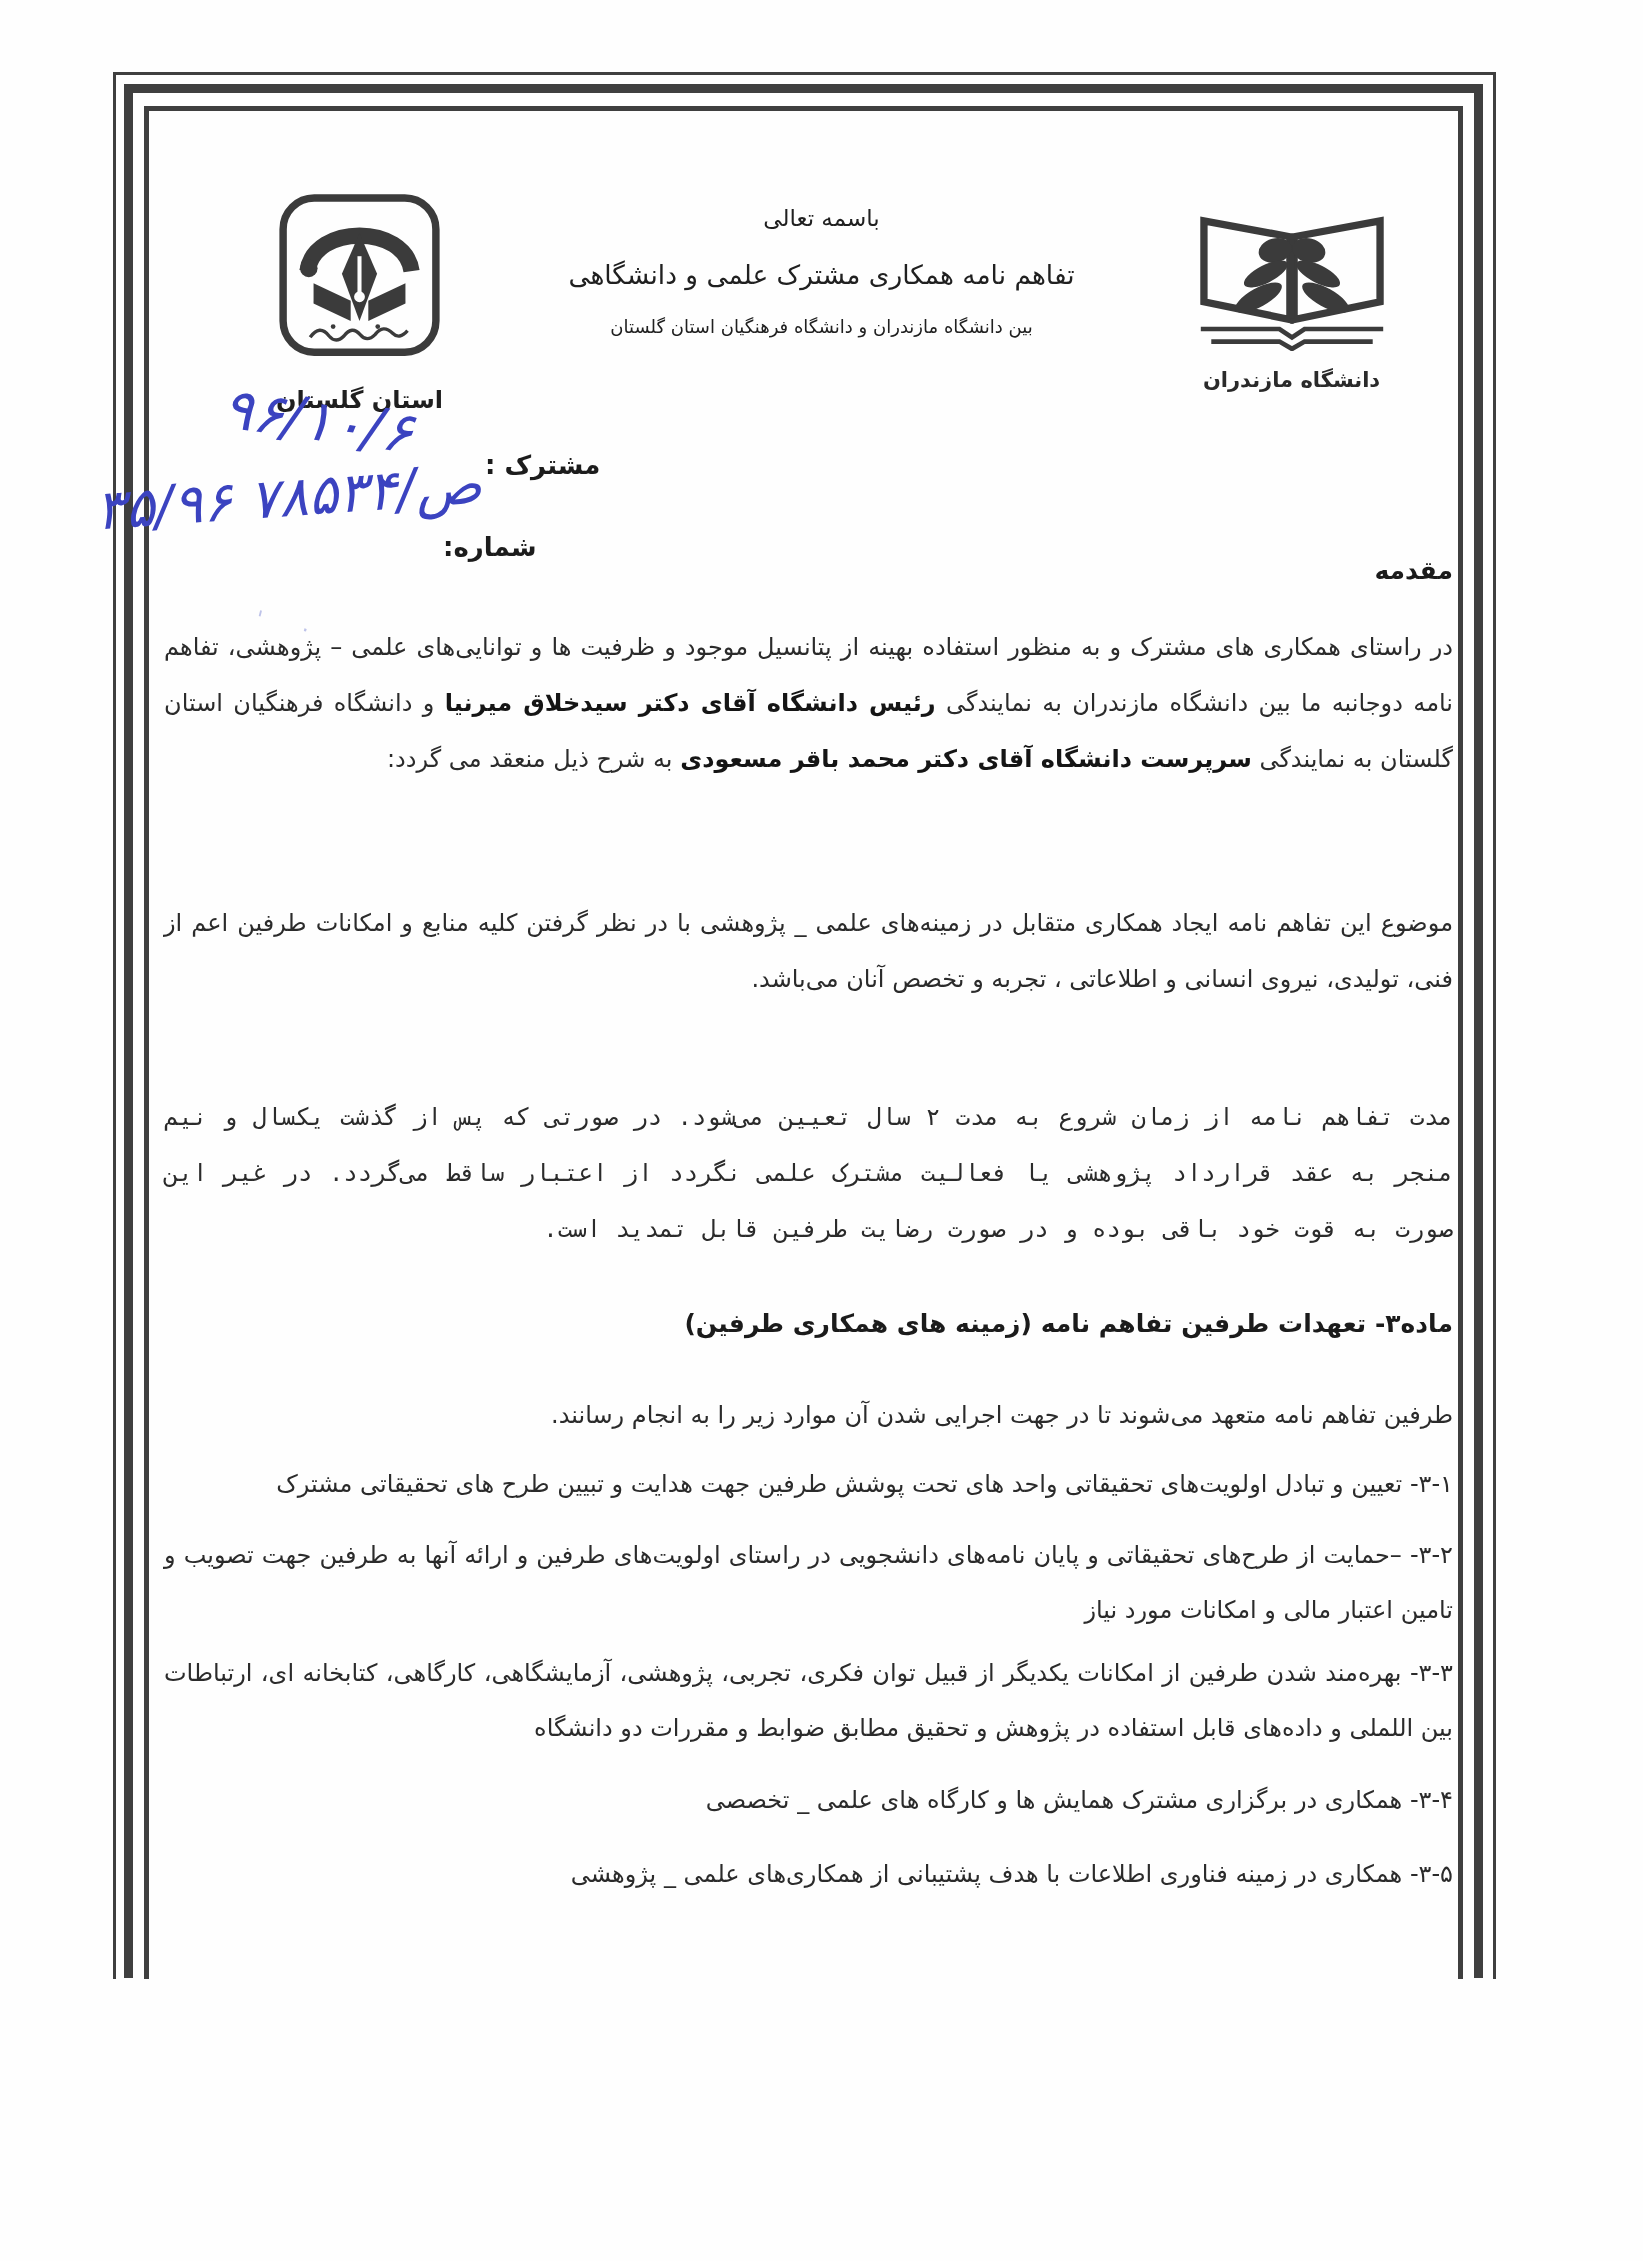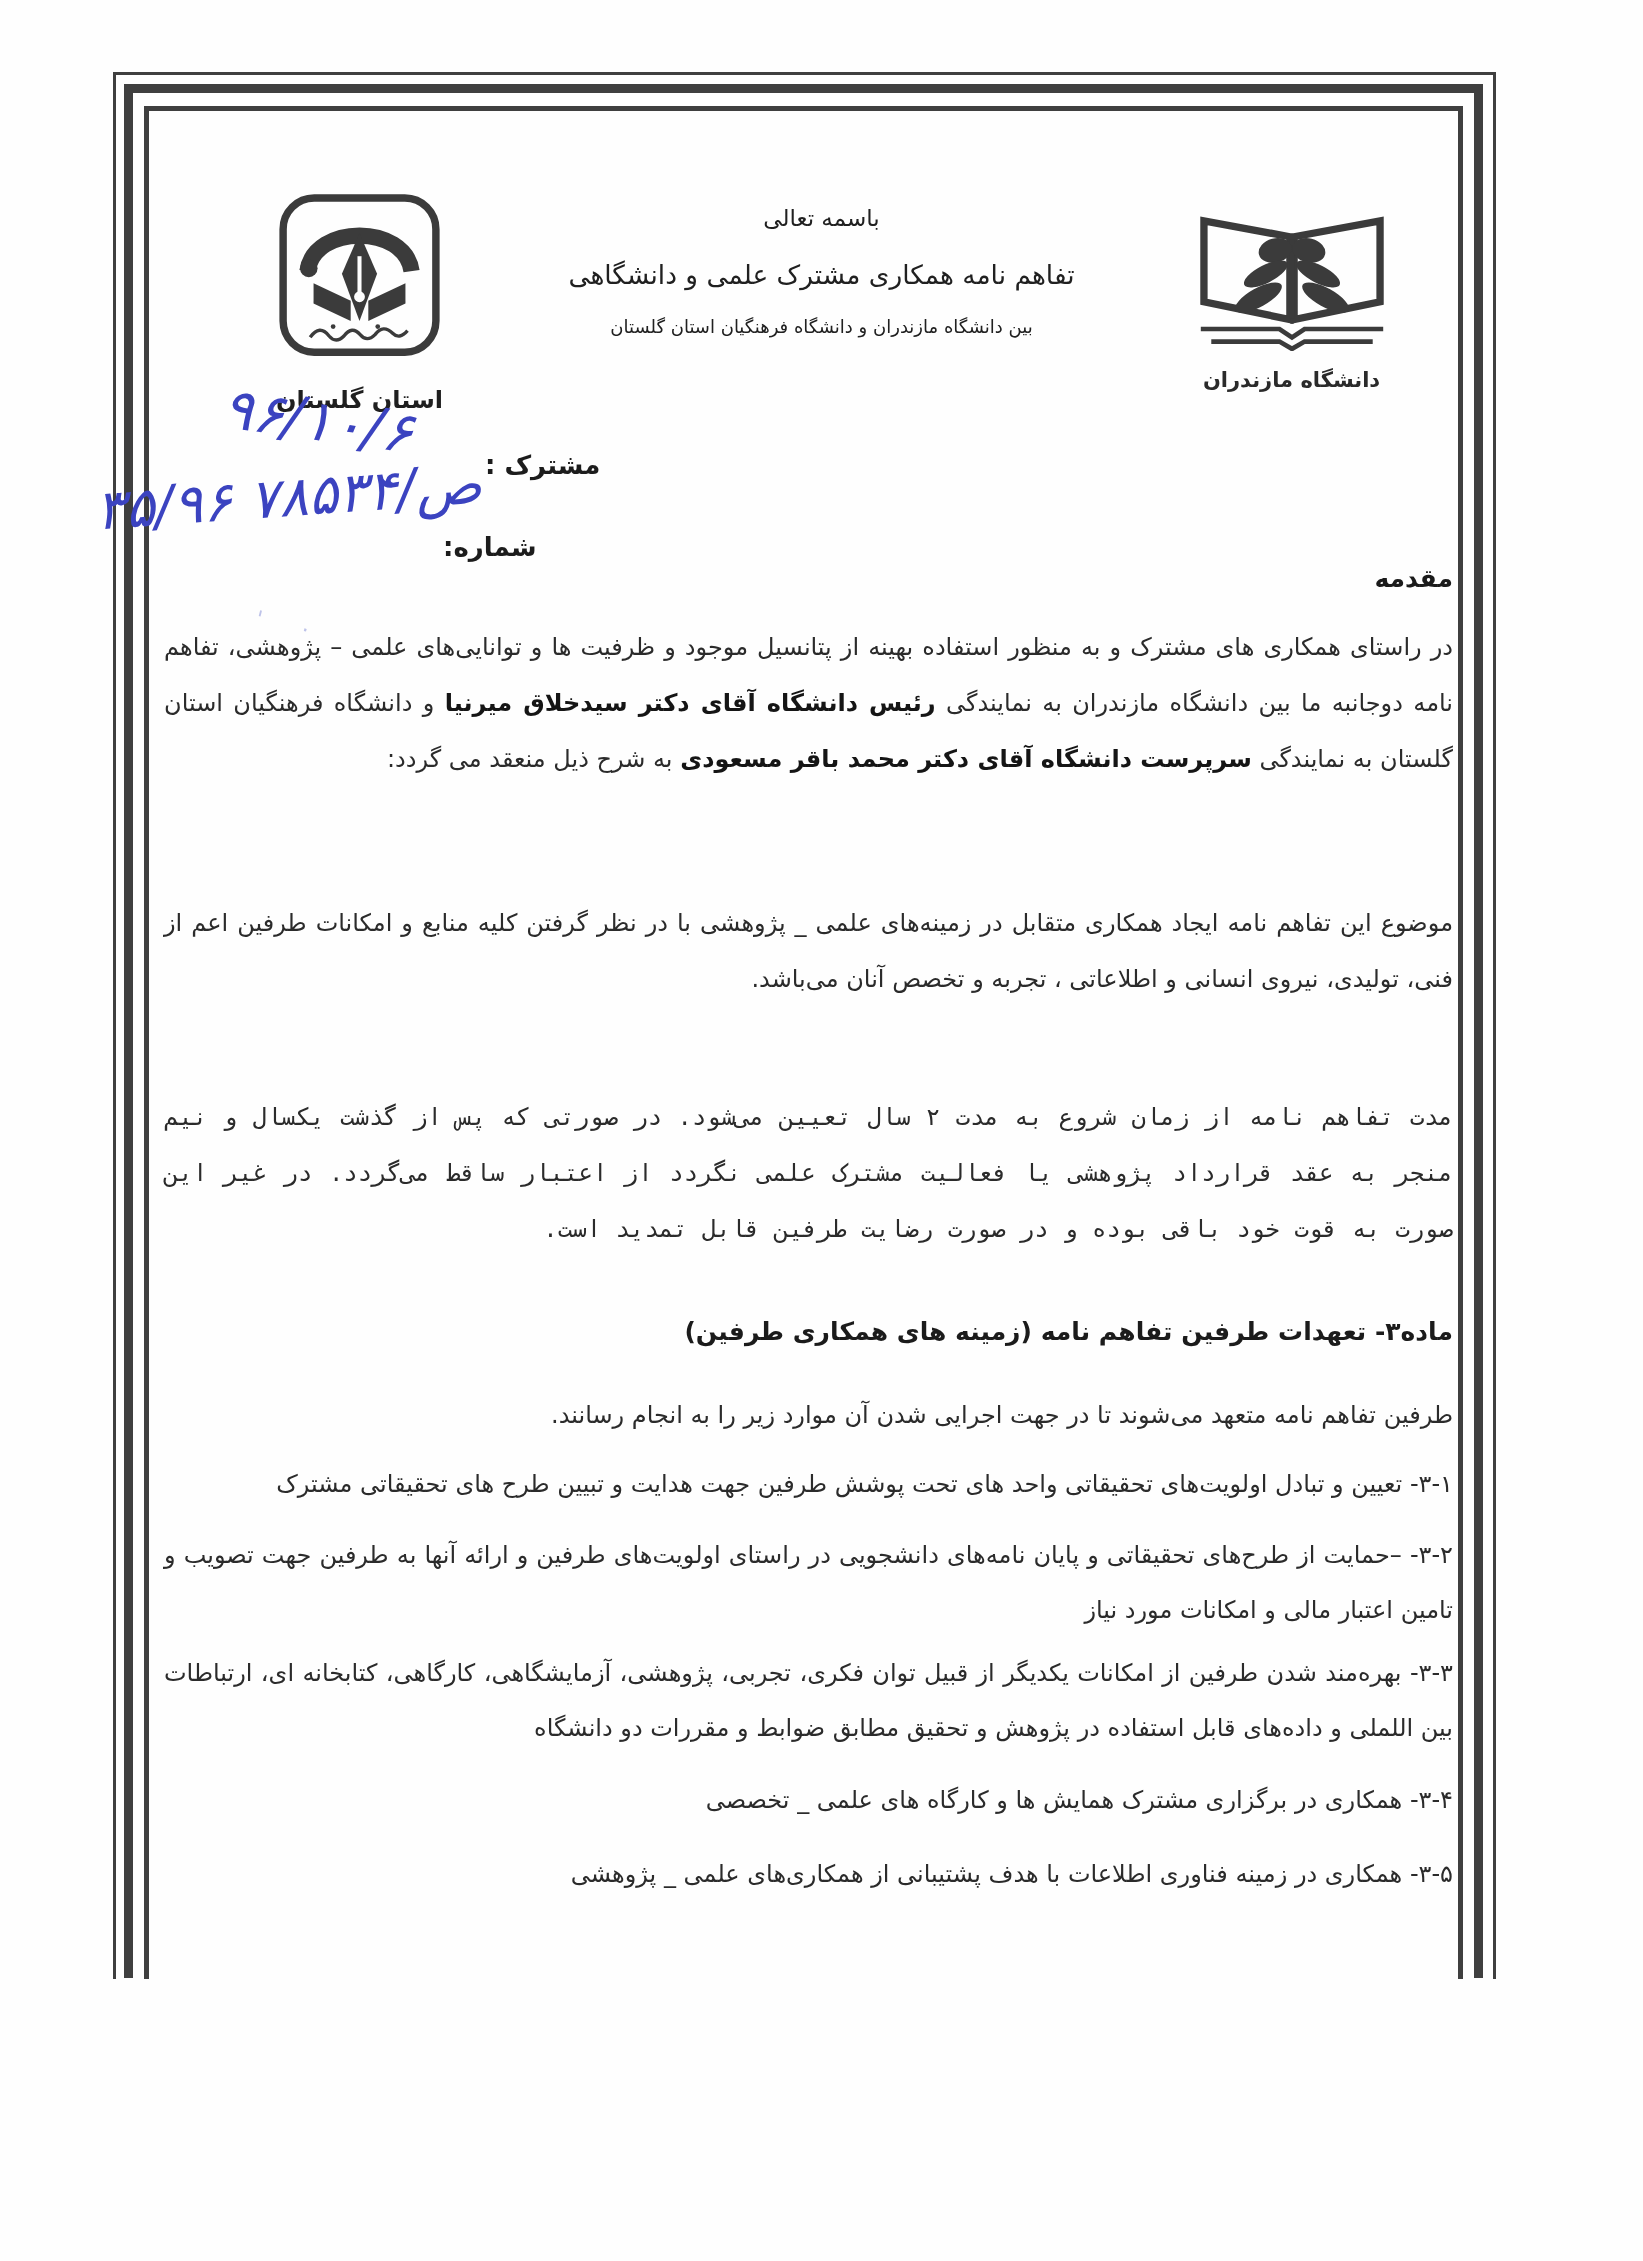--- a/index.html
+++ b/index.html
@@ -25,21 +25,21 @@
   
   .meta-label{position:absolute; direction:rtl; font-weight:bold; font-size:26px; color:#1c1c1c;}
   .date-label{left:485px; top:450px;}
   .num-label{left:443px; top:532px;}
   .hand{position:absolute; direction:ltr; font-style:italic; color:#3b43c0; white-space:nowrap;}
   .hand.date{left:222px; top:387px; font-size:57px; letter-spacing:6.4px; transform:rotate(8deg);}
   .hand.num{left:95px; top:465px; font-size:55px; letter-spacing:2.6px; transform:rotate(-4deg);}
   .smudge{position:absolute; left:255px; top:614px; color:#8a93d8; opacity:.55; font-size:22px; transform:rotate(14deg); letter-spacing:17px;}
   
   .tblock{position:absolute; left:164px; width:1289px; direction:rtl;}
-  .sec-h{font-weight:bold; font-size:25px; color:#1b1b1b;margin-top:8px;}
+  .sec-h{font-weight:bold; font-size:25px; color:#1b1b1b;}
   .para{font-size:24px; line-height:56px; text-align:justify; color:#2b2b2b;}
   .para .b{font-weight:bold; color:#151515;}
   .item{font-size:24px; line-height:55px; text-align:justify; color:#2b2b2b;}
   .pos-h-moq{top:556px;} .pos-p-moq{top:619px;}
   .pos-h-m1{top:832px;} .pos-p-m1{top:895px;}
   .pos-h-m2{top:1027px;} .pos-p-m2{top:1091px;font-family:Liberation Mono, monospace;}
   .pos-h-m3{top:1309px;} .pos-p-m3i{top:1387px;}
   .pos-i1{top:1457px;} .pos-i2{top:1528px;} .pos-i3{top:1646px;} .pos-i4{top:1773px;} .pos-i5{top:1847px;}
   svg .ink{fill:#3b3b3b;} svg .line{stroke:#3b3b3b; fill:none;}
 </style>

